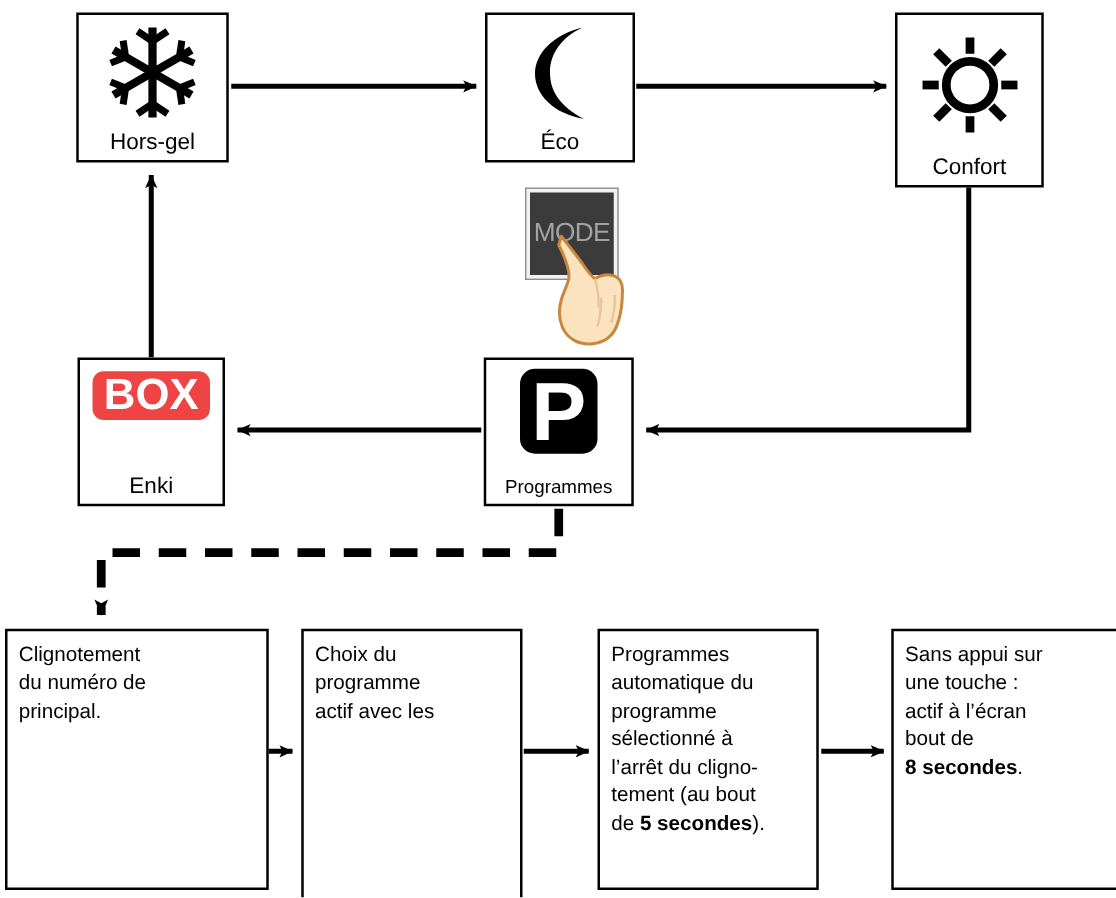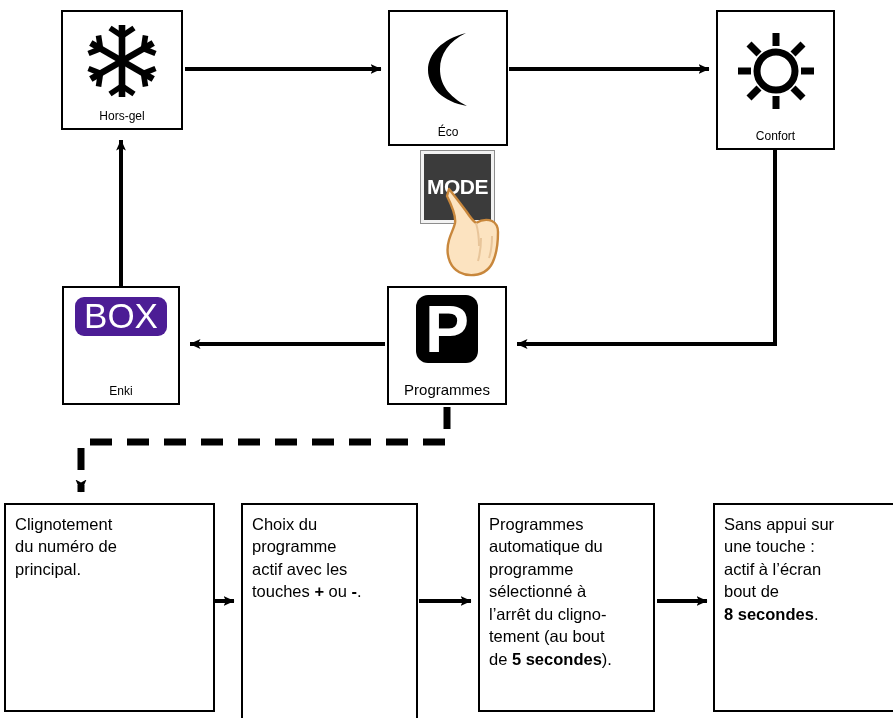--- a/index.html
+++ b/index.html
@@ -34,32 +34,32 @@
     justify-content: flex-end;
   }
   .icon-box .glyph {
     flex: 1 1 auto;
     display: flex;
     align-items: center;
     justify-content: center;
     width: 100%;
   }
   .icon-box .caption {
-    font-size: 12px;
+    font-size: 18px;
     color: #000000;
     line-height: 1;
     padding-bottom: 6px;
     white-space: nowrap;
   }
   
   .box-badge {
-    background: #4c1d95;
+    background: #ef4444;
     border-radius: 9px;
     color: #ffffff;
-    font-weight: normal;
+    font-weight: bold;
     font-size: 35px;
     letter-spacing: 0px;
     padding: 1px 9px 3px 9px;
     line-height: 1;
     font-family: "Liberation Sans", sans-serif;
   }
   
   .p-badge {
     background: #000000;
     border-radius: 12px;
@@ -83,22 +83,22 @@
     height: 72px;
     box-sizing: border-box;
     background: #3b3b3b;
     border: 3px solid #f2f2f2;
     box-shadow: 0 0 0 1px #8d8d8d;
     display: flex;
     align-items: center;
     justify-content: center;
   }
   #mode-key .mode-label {
-    color: #ffffff;
-    font-weight: bold;
+    color: #a3a3a3;
+    font-weight: normal;
     font-size: 21px;
     letter-spacing: -0.5px;
     font-family: "Liberation Sans", sans-serif;
   }
   #hand-cursor {
     position: absolute;
     left: 440px;
     top: 186px;
     width: 96px;
     height: 92px;
@@ -179,21 +179,21 @@
           <line x1="15.5" y1="50.4" x2="3.5" y2="45.5"></line>
           <line x1="15.5" y1="50.4" x2="13.5" y2="63.5"></line>
           <line x1="58.5" y1="25.6" x2="70.5" y2="30.5"></line>
           <line x1="58.5" y1="25.6" x2="60.5" y2="12.5"></line>
         </g>
       </svg>
     </div>
     <div class="caption">Hors-gel</div>
   </div>
 
-  <div class="icon-box" style="left:388px; top:10px; width:120px; height:136px;">
+  <div class="icon-box" style="left:388px; top:10px; width:120px; height:120px;">
     <div class="glyph">
       <svg width="60" height="78" viewBox="0 0 60 78" xmlns="http://www.w3.org/2000/svg">
         <path d="M48,3 C24,9 10,24 10,40 C10,57 25,72 49,76 C30,66 22,54 22,39 C22,24 31,11 48,3 Z" fill="#000000"></path>
       </svg>
     </div>
     <div class="caption">Éco</div>
   </div>
 
   <div class="icon-box" style="left:716px; top:10px; width:119px; height:140px;">
     <div class="glyph">
@@ -247,21 +247,20 @@
   <div class="text-box" style="left:4px; top:503px; width:211px; height:209px;">
     <div>Clignotement</div>
     <div>du numéro de</div>
     <div>principal.</div>
   </div>
 
   <div class="text-box" style="left:241px; top:503px; width:177px; height:230px;">
     <div>Choix du</div>
     <div>programme</div>
     <div>actif avec les</div>
-    <div>touches <b>+</b> ou <b>-</b>.</div>
   </div>
 
   <div class="text-box" style="left:478px; top:503px; width:177px; height:209px;">
     <div>Programmes</div>
     <div>automatique du</div>
     <div>programme</div>
     <div>sélectionné à</div>
     <div>l’arrêt du cligno-</div>
     <div>tement (au bout</div>
     <div>de <b>5 secondes</b>).</div>

